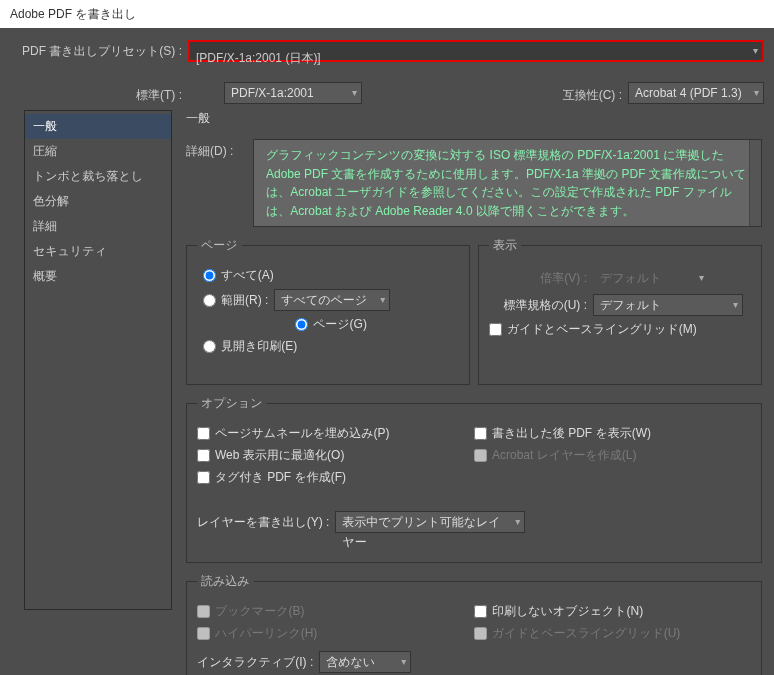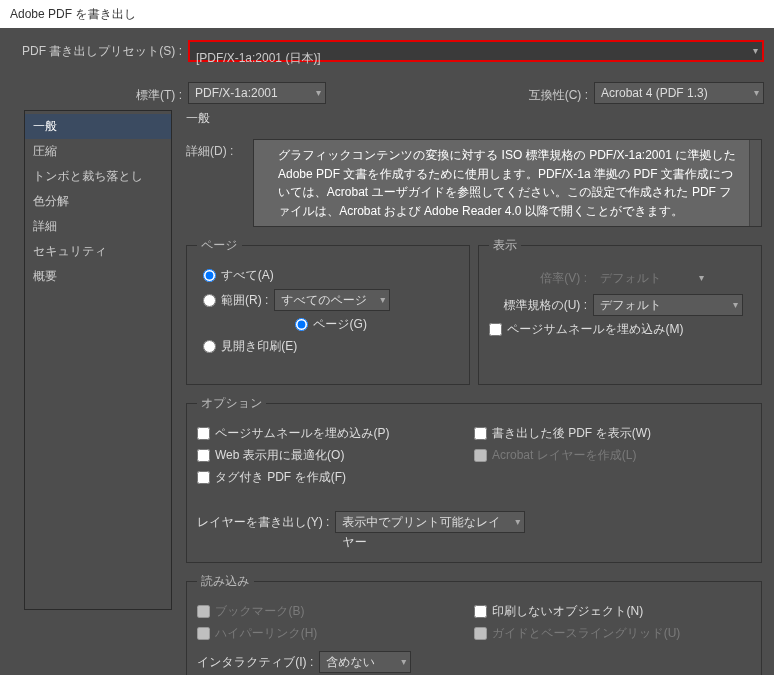--- a/index.html
+++ b/index.html
@@ -18,41 +18,41 @@
 .dropdown::after { content: "▾"; position: absolute; right: 4px; top: 0; font-size: 10px; color: #aaa; }
 .dropdown.flat { background: #4d4d4d; border-color: #4d4d4d; }
 .body-row { display: flex; margin-top: 4px; }
 .sidebar { width: 148px; border: 1px solid #2a2a2a; margin-left: 14px; padding-top: 3px; height: 500px; }
 .sidebar-item { padding: 4px 8px; cursor: default; }
 .sidebar-item.selected { background: #3b4b61; color: #fff; }
 .main { flex: 1; padding-left: 14px; padding-right: 2px; }
 .main-title { margin-bottom: 12px; color: #ddd; }
 .detail-row { display: flex; align-items: flex-start; margin-bottom: 10px; gap: 15px; }
 .detail-row .label-col { width: 52px; padding-top: 4px; }
-.detail-box { flex: 1; background: #666; border: 1px solid #333; padding: 6px 24px; color: #ffffff; line-height: 1.55; font-size: 12px; position: relative; }
+.detail-box { flex: 1; background: #666; border: 1px solid #333; padding: 6px 12px; color: #86efac; line-height: 1.55; font-size: 12px; position: relative; }
 .detail-scroll { position: absolute; right: 0; top: 0; bottom: 0; width: 12px; background: #555; border-left: 1px solid #444; }
 fieldset { border: 1px solid #333; margin-bottom: 10px; padding: 8px 10px 24px 10px; }
 legend { padding: 0 4px; color: #bbb; }
 .fs-row { display: flex; }
 .fs-col { flex: 1; }
 .radio-row, .check-row, .opt-row { display: flex; align-items: center; margin: 5px 0; color: #ddd; }
 .radio-row input, .check-row input { margin-right: 5px; }
 .disabled { color: #7a7a7a; }
 .inline-label { margin-right: 6px; text-align: right; }
 .two-col { display: flex; }
 .two-col > fieldset { flex: 1; }
 .two-col > fieldset:first-child { margin-right: 8px; }
 .footer { display: flex; justify-content: space-between; padding: 7px 12px; }
 .btn { background: #5a5a5a; border: 1px solid #2a2a2a; color: #ddd; padding: 3px 14px; cursor: default; font-size: 12px; font-family: inherit; }
 .btn + .btn { margin-left: 8px; }
 .spacer { flex: 1; }
 .w90 { width: 92px; }
 .w110 { width: 116px; }
-.w138 { width: 138px; }
-.w170 { width: 170px; }
+.w138 { width: 138px; margin-left: 36px; }
+.w170 { width: 136px; }
 .w150 { width: 150px; }
 .radio-ind { padding-left: 6px; }
 </style>
 </head>
 <body>
 
 <div class="titlebar">
   <span>Adobe PDF を書き出し</span>
 </div>
 
@@ -135,21 +135,21 @@
             </div>
           </div>
           <div class="opt-row">
             <div class="inline-label" style="width:98px;">標準規格の(U) :</div>
             <div class="dropdown w150">
               <span>デフォルト</span>
             </div>
           </div>
           <div class="check-row">
             <input type="checkbox" style="">
-            <span>ページサムネールを埋め込み(M)</span>
+            <span>ガイドとベースライングリッド(M)</span>
           </div>
         </fieldset>
       </div>
 
       <fieldset>
         <legend>オプション</legend>
         <div class="fs-row">
           <div class="fs-col">
             <div class="check-row">
                 <input type="checkbox" style="">

